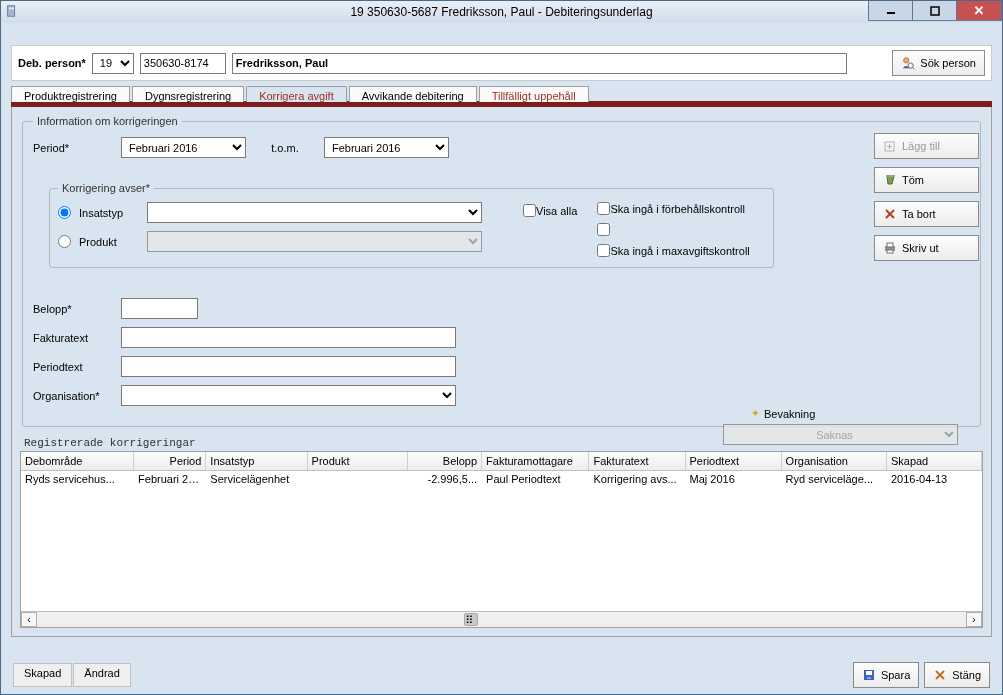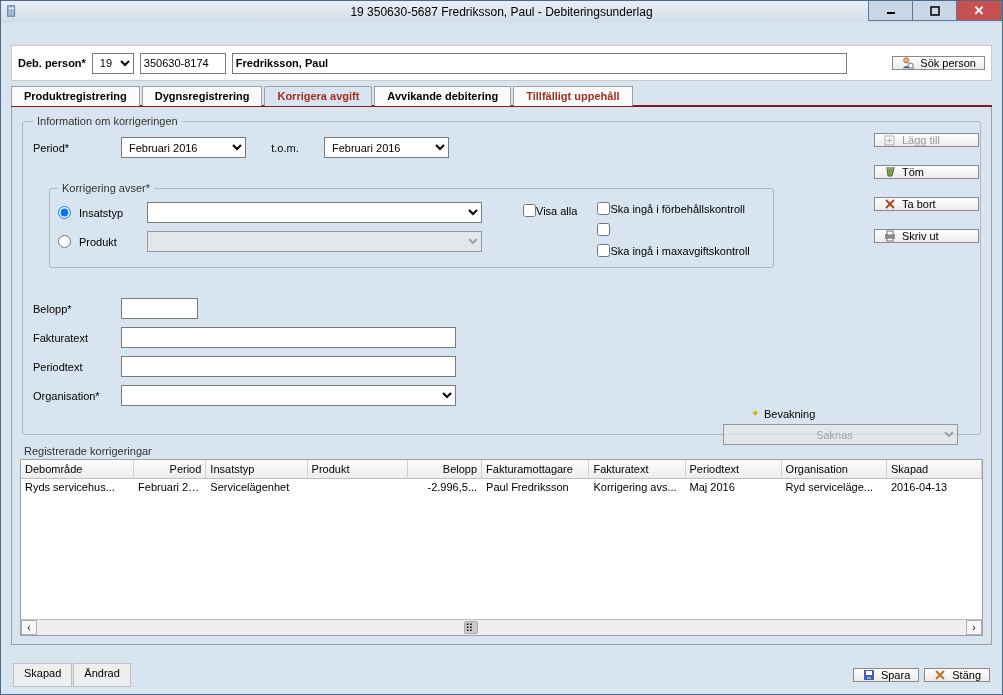--- a/index.html
+++ b/index.html
@@ -9,34 +9,34 @@
   .titlebar-icon { position: absolute; left: 4px; top: 3px; width: 14px; height: 14px; }
   .titlebar-text { color: #000; font-size: 12px; }
   .win-btns { position: absolute; right: 0; top: 0; display: flex; }
   .win-btn { width: 45px; height: 20px; border: 1px solid #5a7a9a; border-top: none; display: flex; align-items: center; justify-content: center; font-weight: bold; font-size: 13px; margin-left:-1px; }
   .win-min { background: #c8d6e5; }
   .win-max { background: #c8d6e5; }
   .win-close { background: #c75050; color: #fff; width:46px;}
   .topbar { margin: 22px 10px 4px 10px; background: #fff; border: 1px solid #cacaca; height: 36px; display: flex; align-items: center; padding: 0 6px; gap: 6px; }
   .bold { font-weight: bold; }
   select, input[type=text] { border: 1px solid #7a7a7a; background: #fff; font-size: 11px; padding: 2px 3px; height: 21px; }
-  .btn { background: linear-gradient(#fdfdfd,#ececec); border: 1px solid #8a8a8a; height: 14px; display: inline-flex; align-items: center; padding: 0 8px; gap: 5px; cursor: default; }
+  .btn { background: linear-gradient(#fdfdfd,#ececec); border: 1px solid #8a8a8a; height: 26px; display: inline-flex; align-items: center; padding: 0 8px; gap: 5px; cursor: default; }
   .btn .icon { width: 14px; height: 14px; display: inline-flex; align-items:center; justify-content:center; }
-  .tabs { margin: 0 10px; display: flex; height: 22px; border-bottom:2px solid #7f1d1d;font-weight:bold; }
+  .tabs { margin: 0 10px; display: flex; height: 22px; border-bottom:6px solid #7f1d1d; }
   .tab { padding: 3px 12px 3px 12px; border: 1px solid #a0a0a0; border-bottom: none; background: #fafafa; margin-right: 2px; color: #000; position:relative; top:1px; }
   .tab.active { background: #d8e4ef; z-index:2; border-radius:2px 2px 0 0; }
   .tab.red { color: #a03020; }
   .tab-content { margin: 0 10px 0 10px; background: #d8e4ef; border: 1px solid #a0a0a0; border-top:none; padding: 8px; }
   fieldset { border: 1px solid #b0b8c0; border-radius: 3px; padding: 10px 10px 12px 10px; margin-bottom: 10px; background: #d8e4ef; }
   legend { color: #333; padding: 0 4px; font-size: 11px; }
   .row { display: flex; align-items: center; margin-bottom: 8px; gap: 8px; }
   .lbl-col { width: 80px; }
   .dd { width: 335px; }
   .dd-s { width: 125px; }
-  .actions { position: absolute; right: 23px; top: 132px; width: 105px; display: flex; flex-direction: column; gap: 18px; }
+  .actions { position: absolute; right: 23px; top: 132px; width: 105px; display: flex; flex-direction: column; gap: 8px; }
   .actions .btn { width: 105px; justify-content: flex-start; }
   .actions .btn.disabled { color: #9a9a9a; }
   fieldset.inner { border: 1px solid #b0b8c0; border-radius: 3px; padding: 8px 8px 10px 8px; margin: 16px; width: 725px; }
   .radio-row { display: flex; align-items: center; gap: 8px; margin-bottom: 8px; }
   .chk-col { display: flex; flex-direction: column; gap: 8px; }
   .chk-row { display:flex; align-items:center; }
   .wide-input { width: 335px; }
   .amt-input { width: 77px; }
   .bevak { position: absolute; right: 39px; top: 406px; width: 240px; }
   .bevak-label { display:flex; align-items:center; gap:4px; margin-bottom:4px; justify-content:center; position:relative; left:-60px;}
@@ -167,27 +167,27 @@
         <input type="text" class="amt-input" style="">
       </div>
       <div class="row">
         <span class="lbl-col">Fakturatext</span>
         <input type="text" class="wide-input" style="">
       </div>
       <div class="row">
         <span class="lbl-col">Periodtext</span>
         <input type="text" class="wide-input" style="">
       </div>
-      <div class="row" style="margin-bottom:16px;">
+      <div class="row" style="margin-bottom:8px;">
         <span class="lbl-col">Organisation*</span>
         <select class="dd"><option></option></select>
       </div>
     </fieldset>
 
-    <div class="reg-title" style="margin-top:4px;">Registrerade korrigeringar</div>
+    <div class="reg-title" style="margin-top:4px;font-family:Liberation Mono, monospace;">Registrerade korrigeringar</div>
     <div class="grid-wrap">
       <table class="grid">
         <colgroup>
           <col style="width:109px">
             <col style="width:70px">
             <col style="width:98px">
             <col style="width:97px">
           <col style="width:72px">
             <col style="width:104px">
             <col style="width:93px">
@@ -209,21 +209,21 @@
           <th>Skapad</th>
         </tr>
           </thead>
         <tbody>
           <tr>
             <td>Ryds servicehus...</td>
             <td class="r">Februari 2016</td>
             <td>Servicelägenhet</td>
             <td></td>
             <td class="r">-2.996,5...</td>
-            <td>Paul Fredriksson</td>
+            <td>Paul Periodtext</td>
             <td>Korrigering avs...</td>
             <td>Maj 2016</td>
             <td>Ryd serviceläge...</td>
             <td>2016-04-13</td>
           </tr>
         </tbody>
       </table>
       <div class="h-scroll">
         <div class="arrow">‹</div>
         <div class="track">

